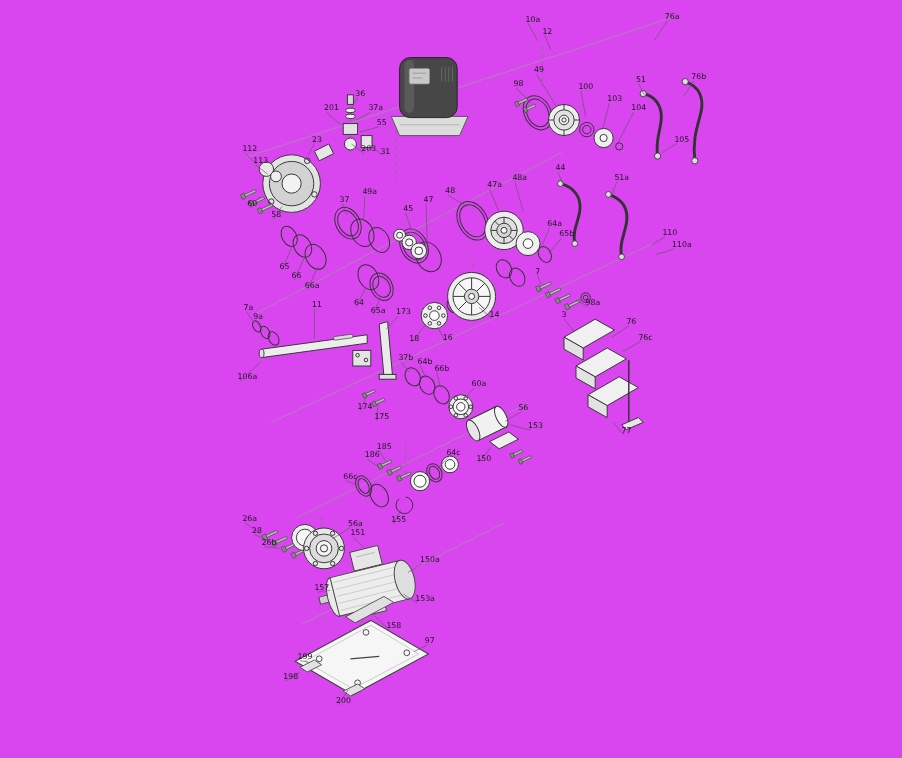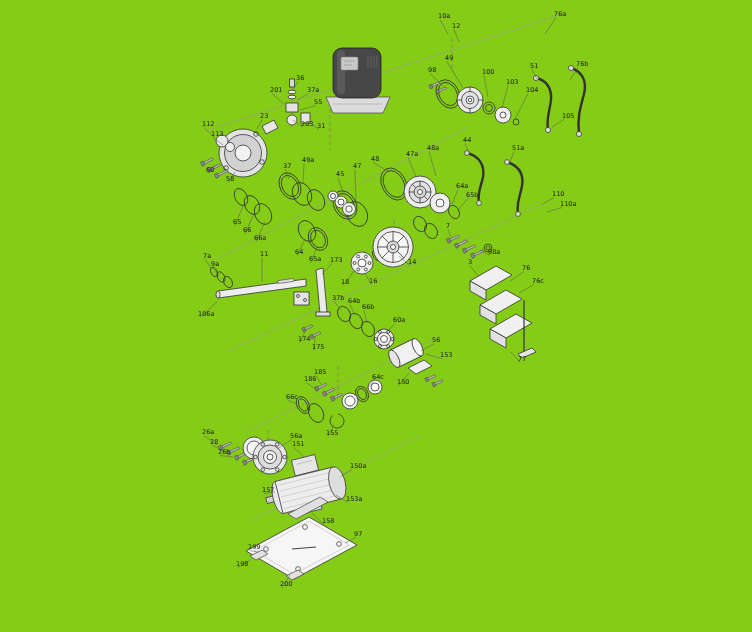--- a/index.html
+++ b/index.html
@@ -1,16 +1,16 @@
 <!DOCTYPE html>
 <html><head>
 <meta charset="utf-8">
 <style>
   html,body{margin:0;padding:0;background:#ffffff;}
-  .stage{position:relative;width:752px;height:632px;background:#84cc16;overflow:hidden;}
+  .stage{position:relative;width:752px;height:632px;background:#d946ef;overflow:hidden;}
   svg{position:absolute;inset:0;}
   .part-label{font:6.5px "DejaVu Sans", sans-serif;fill:#1a1a1a;}
   .leader{stroke:#555;stroke-width:0.5;}
 </style>
 </head>
 <body>
 
 <div class="stage">
 <svg width="752" height="632" viewBox="0 0 752 632">
 

